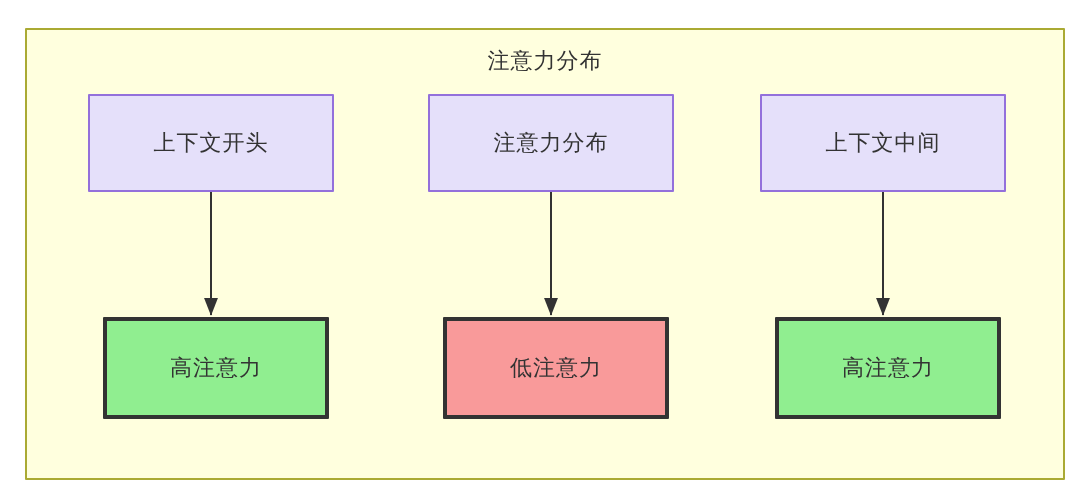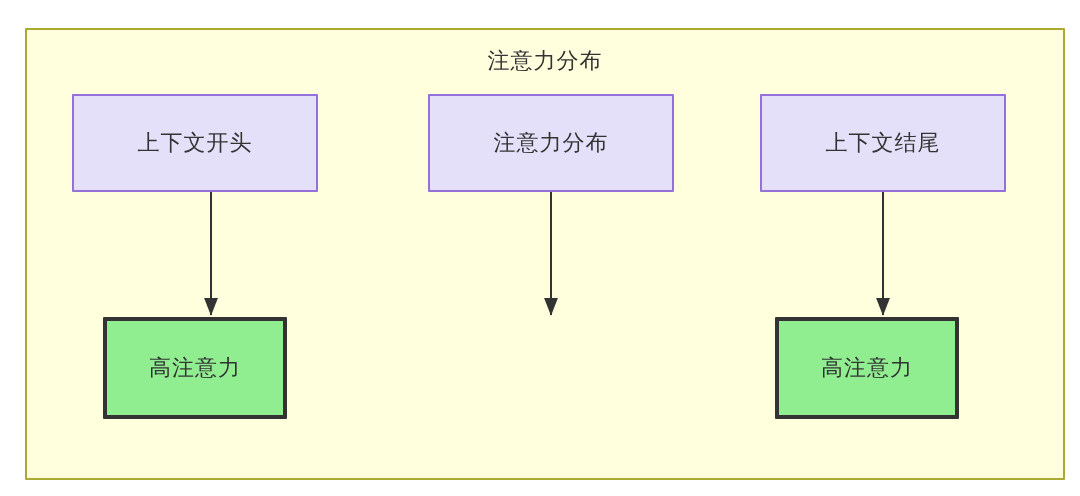--- a/index.html
+++ b/index.html
@@ -56,28 +56,28 @@
     line-height: 1;
   }
   .node.source {
     width: 246px;
     height: 98px;
     background: #e5e0fa;
     border: 2px solid #9370db;
     border-radius: 1px;
   }
   .node.result {
-    width: 184px;
+    width: 226px;
     height: 102px;
     border: 4px solid #333333;
     border-radius: 1px;
   }
   .node.result.high { background: #90ee90; }
   .node.result.low  { background: #f99a9a; }
-  .src-1 { left: 72px;  top: 94px; }
+  .src-1 { left: 88px;  top: 94px; }
   .src-2 { left: 428px; top: 94px; }
   .src-3 { left: 760px; top: 94px; }
   .res-1 { left: 103px; top: 317px; }
   .res-2 { left: 443px; top: 317px; }
   .res-3 { left: 775px; top: 317px; }
 
   
   .arrow-layer {
     position: absolute;
     left: 0; top: 0;
@@ -101,18 +101,19 @@
         <polygon points="0 0, 9 3.5, 0 7" fill="#333333"></polygon>
       </marker>
     </defs>
     <line x1="211" y1="192" x2="211" y2="315" stroke="#333333" stroke-width="2" marker-end="url(#arrowhead)"></line>
     <line x1="551" y1="192" x2="551" y2="315" stroke="#333333" stroke-width="2" marker-end="url(#arrowhead)"></line>
     <line x1="883" y1="192" x2="883" y2="315" stroke="#333333" stroke-width="2" marker-end="url(#arrowhead)"></line>
   </svg>
 
   <div class="node source src-1">上下文开头</div>
   <div class="node source src-2">注意力分布</div>
-  <div class="node source src-3">上下文结尾</div>
+  <div class="node source src-3">上下文中间</div>
 
   <div class="node result high res-1">高注意力</div>
+  <div class="node result low res-2">低注意力</div>
   <div class="node result high res-3">高注意力</div>
 
 </div>
 
 </body></html>

